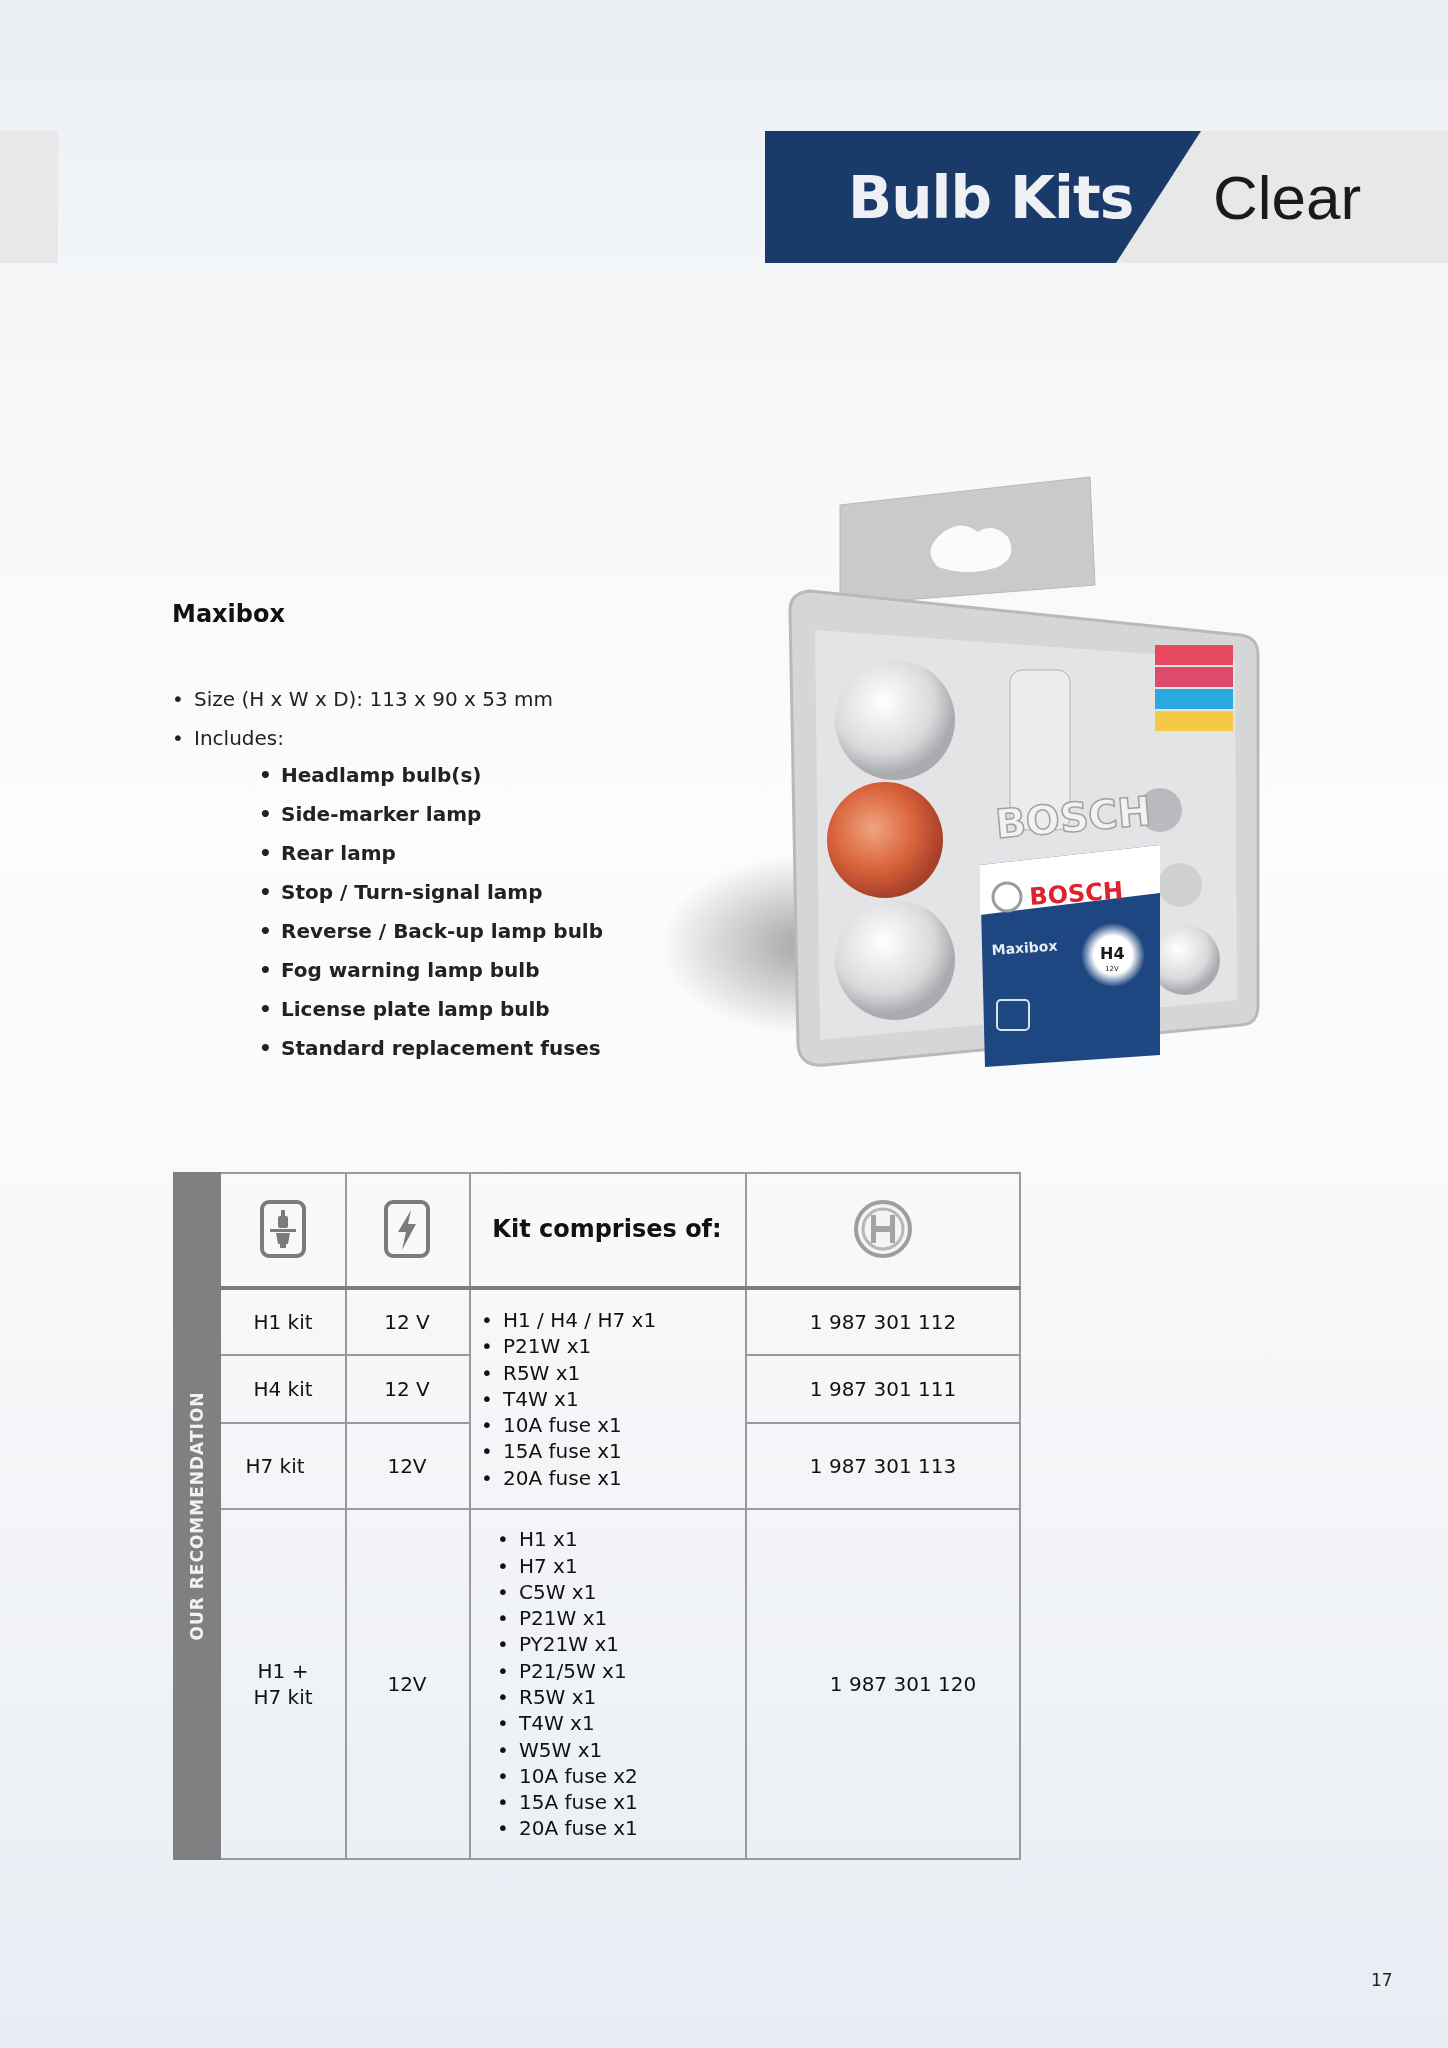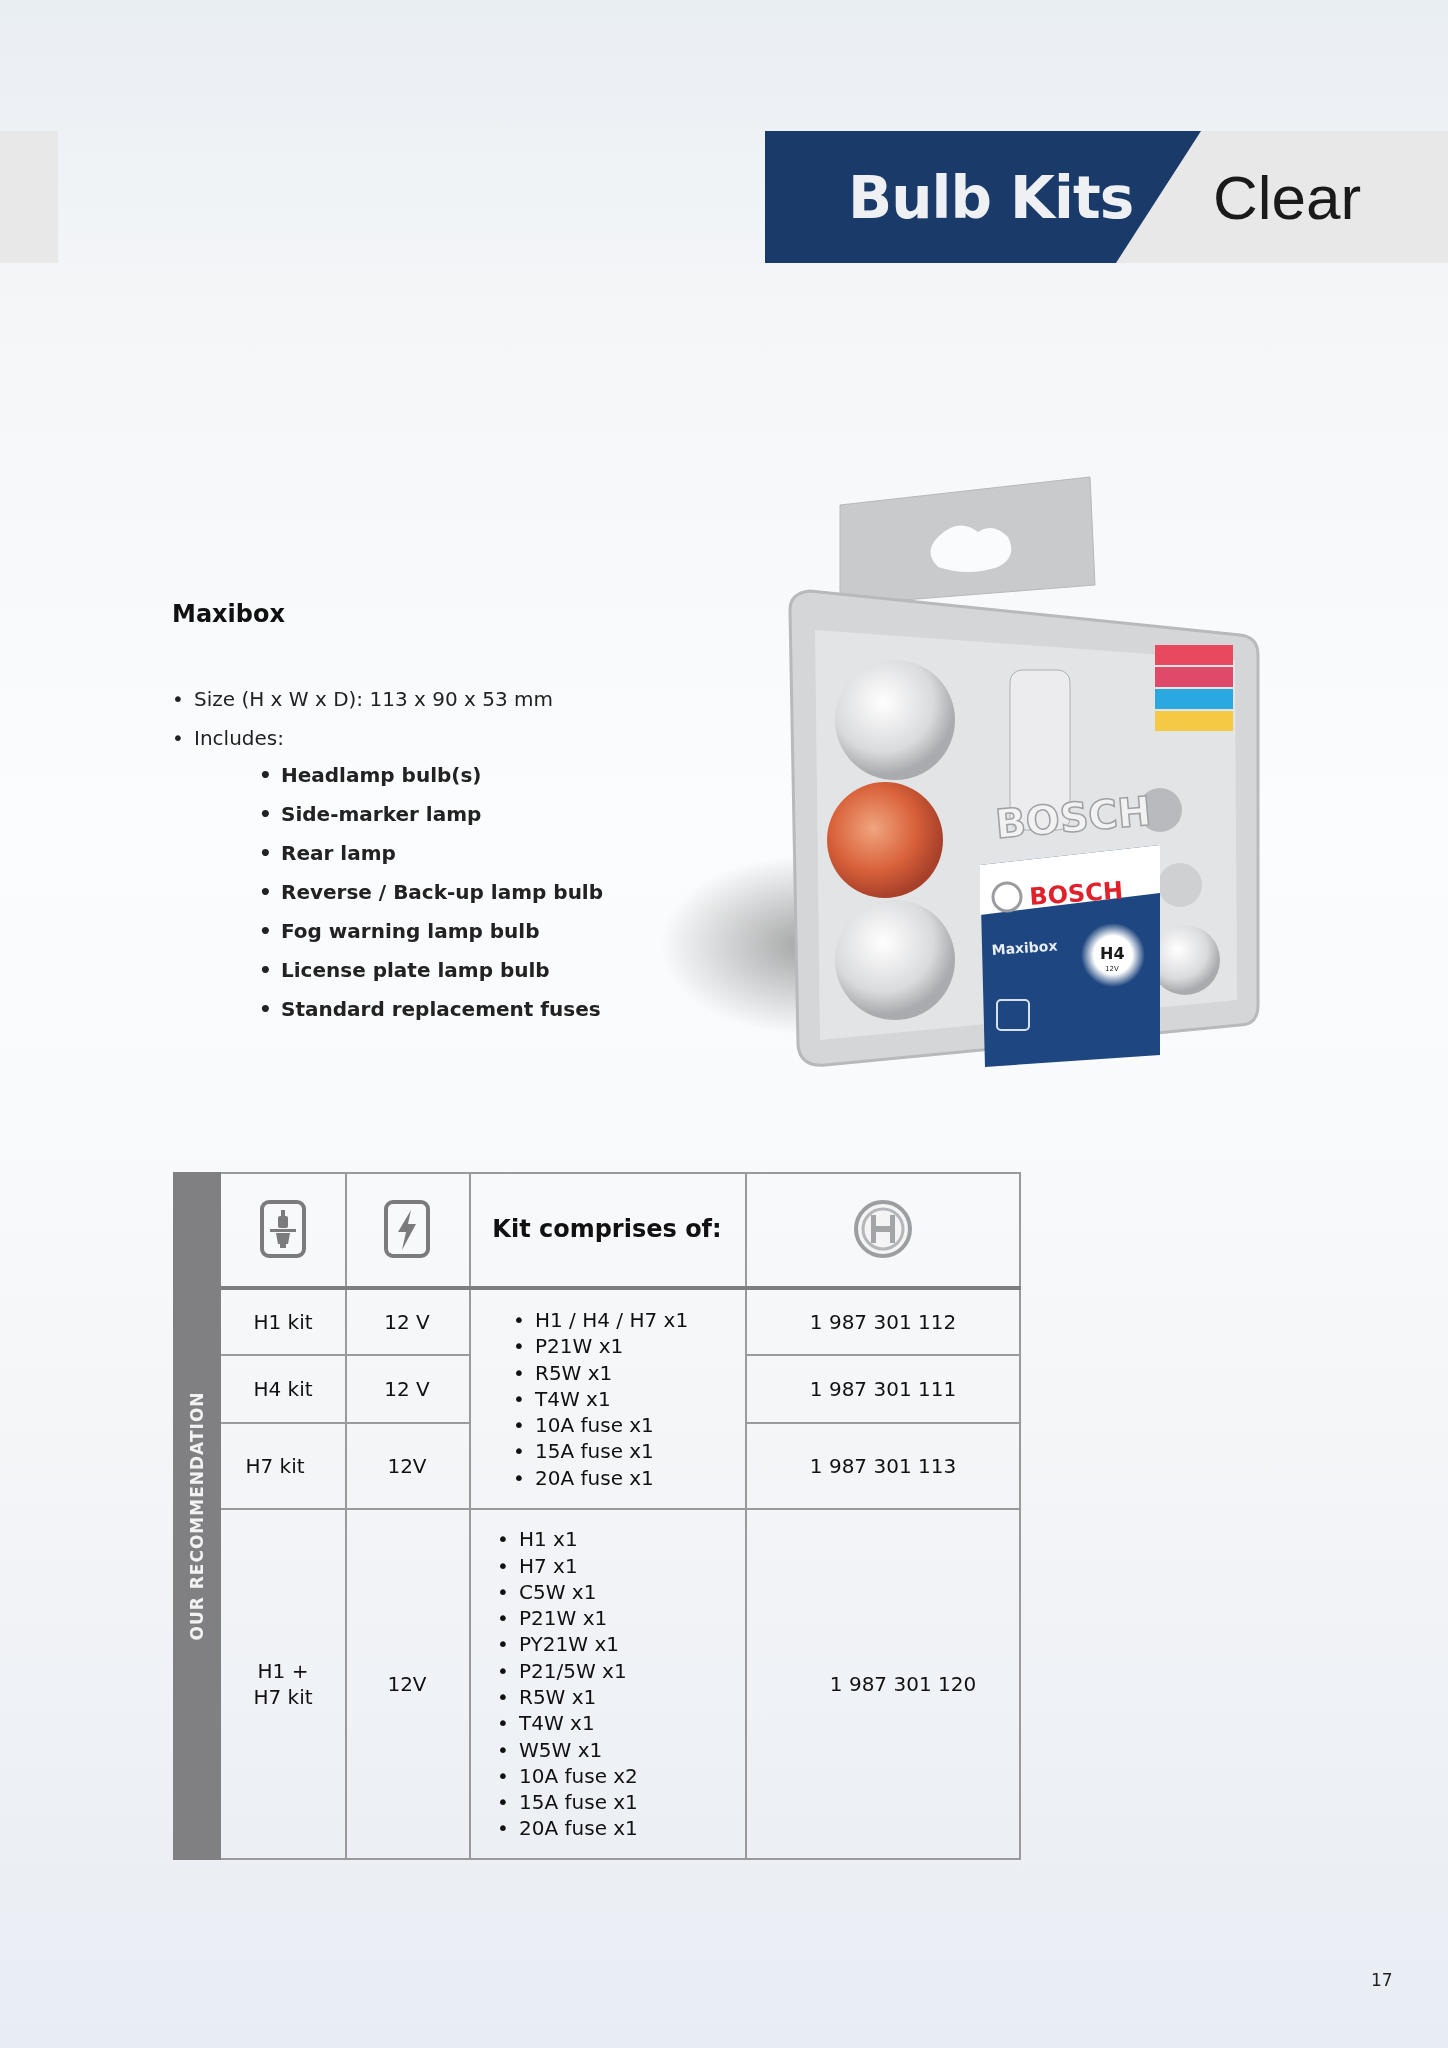--- a/index.html
+++ b/index.html
@@ -60,20 +60,21 @@
 
 <div class="product-name">Maxibox</div>
 <ul class="spec-list">
   <li>Size (H x W x D): 113 x 90 x 53 mm</li>
   <li>Includes:</li>
 </ul>
 <ul class="sub-list">
   <li>Headlamp bulb(s)</li>
   <li>Side-marker lamp</li>
   <li>Rear lamp</li>
+  <li>Stop / Turn-signal lamp</li>
   <li>Reverse / Back-up lamp bulb</li>
   <li>Fog warning lamp bulb</li>
   <li>License plate lamp bulb</li>
   <li>Standard replacement fuses</li>
 </ul>
 
 <div class="product">
   <svg width="620" height="630" viewBox="0 0 620 630">
     <defs>
       <radialGradient id="shadow" cx="0.5" cy="0.5" r="0.5">
@@ -187,21 +188,21 @@
     <div class="cell" style="left:524px;top:118px;width:276px;height:64px;">1 987 301 112</div>
 
     <div class="cell" style="left:0;top:184px;width:124px;height:66px;">H4 kit</div>
     <div class="cell" style="left:124px;top:184px;width:124px;height:66px;">12 V</div>
     <div class="cell" style="left:524px;top:184px;width:276px;height:66px;">1 987 301 111</div>
 
     <div class="cell" style="left:0;top:252px;width:108px;height:84px;">H7 kit</div>
     <div class="cell" style="left:124px;top:252px;width:124px;height:84px;">12V</div>
     <div class="cell" style="left:524px;top:252px;width:276px;height:84px;">1 987 301 113</div>
 
-    <div class="cell" style="left:250px;top:118px;width:306px;height:218px;justify-content:flex-start;padding-left:26px;margin-left:16px;">
+    <div class="cell" style="left:250px;top:118px;width:306px;height:218px;justify-content:flex-start;padding-left:10px;">
       <ul class="kit-list">
         <li>H1 / H4 / H7 x1</li>
         <li>P21W x1</li>
         <li>R5W x1</li>
         <li>T4W x1</li>
         <li>10A fuse x1</li>
         <li>15A fuse x1</li>
         <li>20A fuse x1</li>
       </ul>
     </div>

